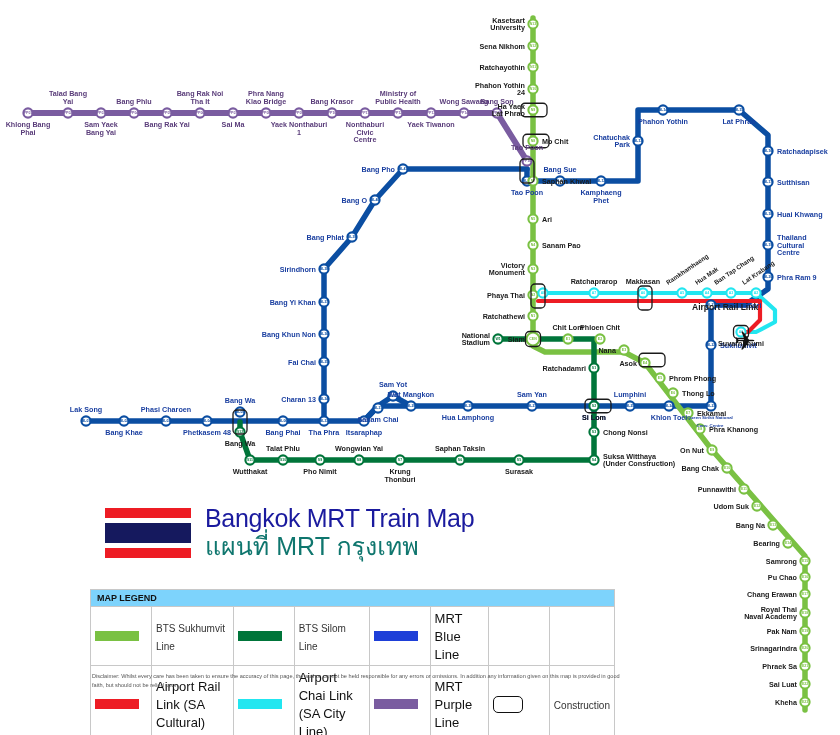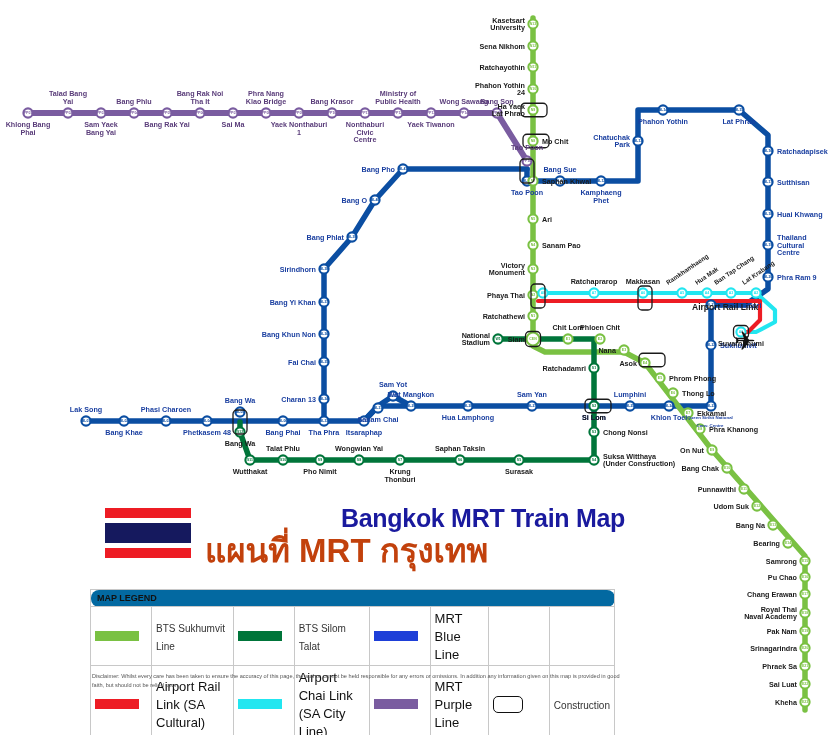--- a/index.html
+++ b/index.html
@@ -5,36 +5,36 @@
   html,body{margin:0;padding:0;background:#ffffff;}
   body{width:840px;height:735px;position:relative;overflow:hidden;
        font-family:"Liberation Sans","DejaVu Sans",sans-serif;}
   #map-root{position:absolute;left:0;top:0;width:840px;height:735px;}
   svg{display:block;}
   .code-txt{font-family:"Liberation Sans",sans-serif;font-size:3.5px;font-weight:bold;text-anchor:middle;}
   
   #legend{position:absolute;left:90px;top:589px;width:525px;}
   table.legend-tbl{border-collapse:collapse;width:100%;font-family:"Liberation Sans",sans-serif;}
   table.legend-tbl td{border:1px solid #c8c8c8;padding:2px 4px;vertical-align:middle;}
-  .legend-head{background:#0369a1;font-size:9px;font-weight:bold;color:#111;padding:3px 6px !important;border-radius:8px;}
+  .legend-head{background:#7dd3fc;font-size:9px;font-weight:bold;color:#111;padding:3px 6px !important;}
   .swatch{display:block;width:44px;height:10px;}
   .lg-small{font-size:10px;color:#333;}
   .lg-med{font-size:13px;color:#111;}
   .interchange-box{width:28px;height:15px;border:1.6px solid #111;border-radius:5px;background:#fff;}
   #disclaimer{position:absolute;left:92px;top:672px;width:530px;font-family:"Liberation Sans",sans-serif;
               font-size:5.6px;line-height:1.55;color:#555;}
   #titleblock{position:absolute;left:105px;top:508px;}
   .flag{position:absolute;left:0;top:0;width:86px;}
   .flag div{width:86px;}
   .fl-red{height:10px;background:#ed1c24;}
   .fl-gap{height:5px;background:#fff;}
   .fl-blue{height:20px;background:#15195e;}
   .ttxt{position:absolute;left:100px;top:-4px;width:420px;}
-  .ttxt .t1{font-size:25px;font-weight:bold;color:#1a1a9e;line-height:1.12;letter-spacing:-0.3px;text-align:right;}
-  .ttxt .t2{font-size:33px;font-weight:bold;color:#c2410c;line-height:1.15;}
+  .ttxt .t1{font-size:25px;font-weight:normal;color:#1a1a9e;line-height:1.12;letter-spacing:-0.3px;}
+  .ttxt .t2{font-size:25px;font-weight:normal;color:#0f766e;line-height:1.15;}
 </style>
 </head>
 <body>
 
 <div id="map-root">
 
   <svg id="map-svg" width="840" height="735" viewBox="0 0 840 735">
     <g id="g-lines">
         <polyline points="28,113 497,113 527,161" fill="none" stroke="#7a5ca0" stroke-width="6" stroke-linecap="round" stroke-linejoin="round"></polyline>
         <polyline points="527,181 601,181 638,181 638,141 638,110 739,110 768,135 768,277 768,289 745,305 711,305 711,406 594,406 378,406 364,421 324,421 324,399 324,269 352,237 375,200 403,169 420,169 527,169" fill="none" stroke="#0b4ea2" stroke-width="5.5" stroke-linecap="round" stroke-linejoin="round"></polyline>
@@ -444,21 +444,21 @@
       </tbody>
         <tbody id="legend-body">
           <tr>
             <td style="width: 52px;">
               <span class="swatch" style="background: rgb(122, 193, 67);"></span>
             </td>
             <td><span class="lg-small">BTS Sukhumvit Line</span></td>
             <td style="width: 52px;">
               <span class="swatch" style="background: rgb(0, 117, 58);"></span>
             </td>
-            <td><span class="lg-small">BTS Silom Talat</span></td>
+            <td><span class="lg-small">BTS Silom Line</span></td>
             <td style="width: 52px;">
               <span class="swatch" style="background: rgb(30, 63, 216);"></span>
             </td>
             <td><span class="lg-med">MRT Blue Line</span></td>
             <td style="width: 52px;"></td>
             <td><span class="lg-small"></span></td>
           </tr>
           <tr>
             <td style="width: 52px;">
               <span class="swatch" style="background: rgb(237, 28, 36);"></span>

